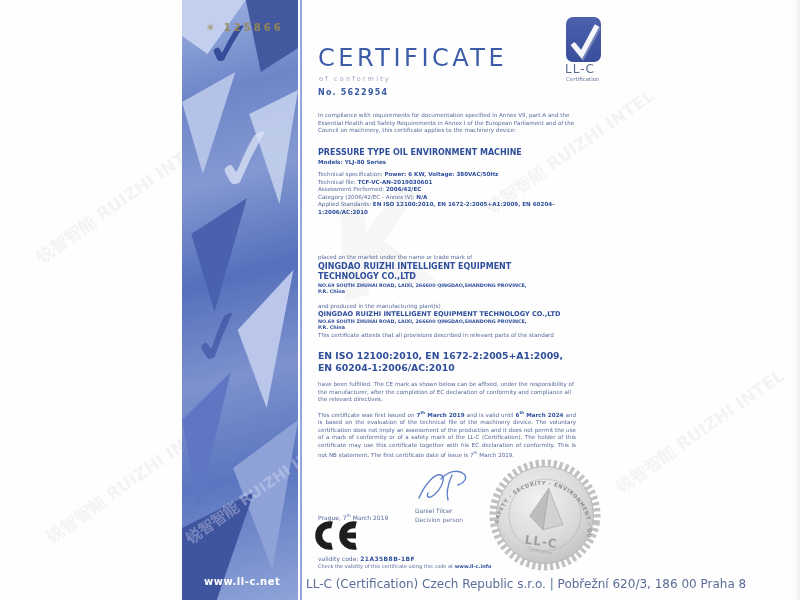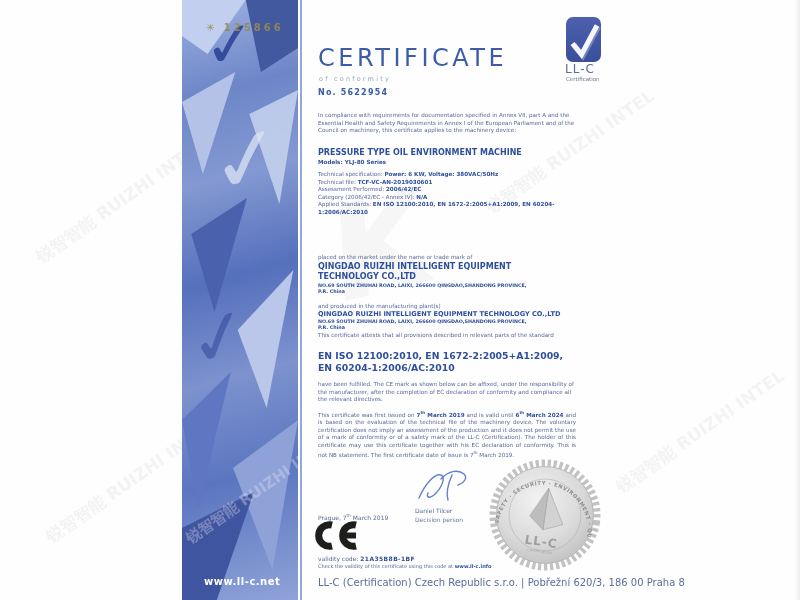--- a/index.html
+++ b/index.html
@@ -73,21 +73,21 @@
   
   .sig-svg{left:415px;top:468px;}
   .sig-name{left:415px;top:507px;font-size:6px;color:#5b6d98;}
   .sig-role{left:415px;top:516px;font-size:6px;color:#6b7aa2;}
   .place-date{left:318px;top:513px;font-size:6px;}
   .ce{left:313px;top:519px;}
   .validity{left:318px;top:555px;font-size:6px;}
   .validity .code{font-weight:bold;color:var(--navy,#2f4f9d);letter-spacing:.4px;}
   .check-line{left:318px;top:563px;font-size:5px;}
   .check-line .site{font-weight:bold;color:var(--navy,#2f4f9d);}
-  .footer{left:318px;top:577px;font-size:10px;color:var(--footer-text,#5b6d98);}
+  .footer{left:306px;top:577px;font-size:12px;color:var(--footer-text,#5b6d98);}
 
   .seal{left:488px;top:458px;transform:rotate(8deg);}
   .edge-shade{right:0;top:0;width:6px;height:600px;background:linear-gradient(to left,rgba(0,0,0,.06),rgba(0,0,0,0));}
 </style>
 </head>
 <body>
 
 <div class="page">
 
   <div class="wm wm-g abs" style="left:20px;top:190px;">锐智智能 RUIZHI INTEL</div>

